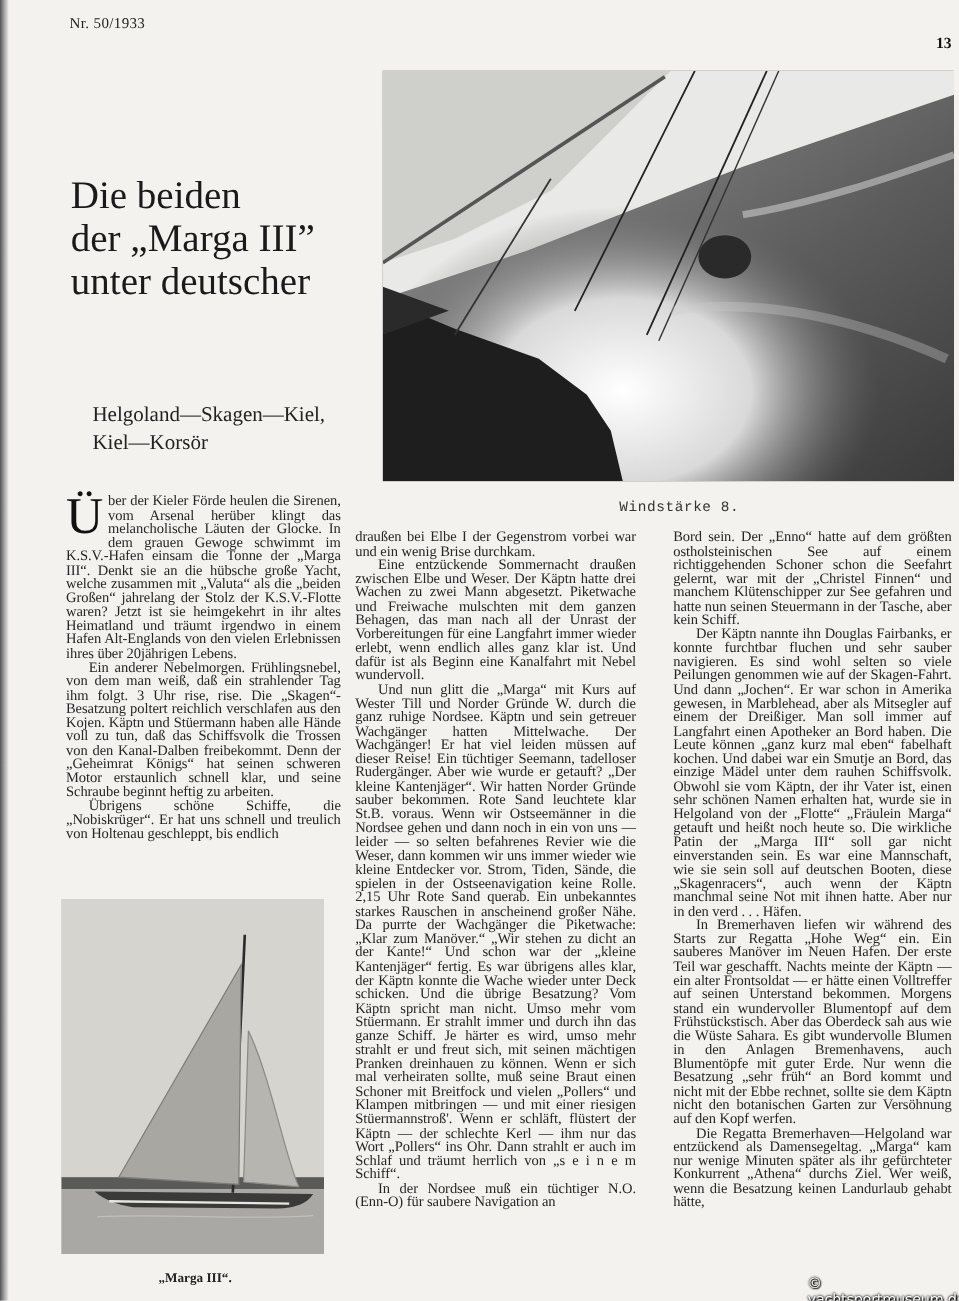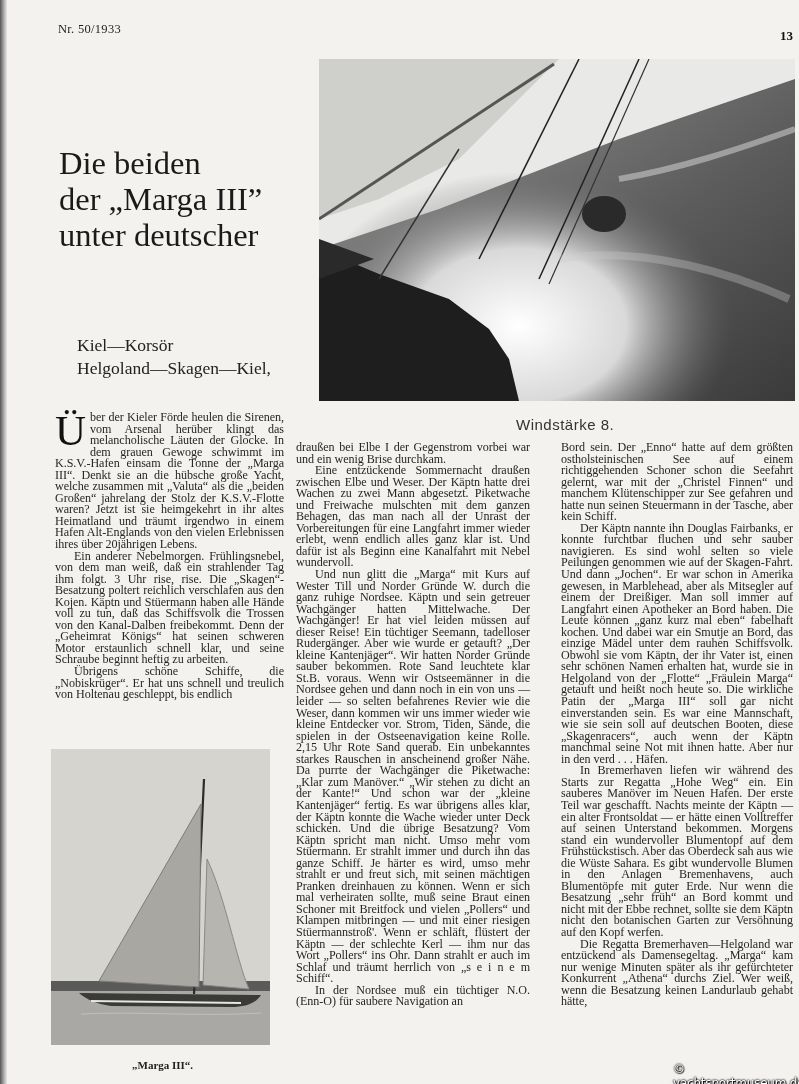--- a/index.html
+++ b/index.html
@@ -1,25 +1,25 @@
 <!DOCTYPE html>
 <html><head>
 <meta charset="utf-8">
 <style>
   html,body{margin:0;padding:0;}
   body{width:799px;height:1084px;overflow:hidden;background:#f3f2ef;position:relative;font-family:"DejaVu Serif",serif;color:#1d1d1d;}
   .binding{position:absolute;left:0;top:0;width:7px;height:1084px;background:linear-gradient(to right,#555 0,#999 3px,#e8e8e6 7px);}
-  .issue{position:absolute;left:58px;top:22px;font-family:"Liberation Serif",serif;font-size:12.5px;letter-spacing:.3px;color:#222;}
+  .issue{position:absolute;left:58px;top:12px;font-family:"Liberation Serif",serif;font-size:12.5px;letter-spacing:.3px;color:#222;}
   .pagenum{position:absolute;left:780px;top:28px;font-family:"Liberation Serif",serif;font-size:13px;font-weight:bold;color:#111;}
   .headline{position:absolute;left:55px;top:141px;width:250px;font-family:"Liberation Serif",serif;font-size:32.5px;line-height:36px;color:#1a1a1a;margin:4px;font-weight:normal;}
   .headline span{display:block;white-space:nowrap;}
   .subhead{position:absolute;left:77px;top:334px;width:230px;font-family:"Liberation Serif",serif;font-size:17.5px;line-height:23px;color:#222;}
   .subhead span{display:block;white-space:nowrap;}
   .photo-top{position:absolute;left:319px;top:59px;width:476px;height:342px;background:#555;overflow:hidden;}
-  .cap-top{position:absolute;left:516px;top:416px;font-family:Liberation Sans, sans-serif;font-size:15px;letter-spacing:.5px;color:#333;}
+  .cap-top{position:absolute;left:516px;top:416px;font-family:Liberation Mono, monospace;font-size:12px;letter-spacing:.5px;color:#333;}
   .photo-left{position:absolute;left:51px;top:749px;width:219px;height:296px;overflow:hidden;}
   .cap-left{position:absolute;left:132px;top:1059px;font-family:"Liberation Serif",serif;font-size:11px;font-weight:bold;color:#222;}
   .col{position:absolute;font-family:"Liberation Serif",serif;font-size:12.1px;line-height:11.55px;text-align:justify;color:#262626;letter-spacing:-.05px;}
   .col p{margin:0;text-indent:19px;}
   .col p.first{text-indent:0;}
   .col1{left:55px;top:412px;width:229px;}
   .col2{left:296px;top:442px;width:234px;}
   .col3{left:561px;top:442px;width:232px;}
   .dropcap{float:left;font-size:43px;line-height:34px;margin:2px 4px 0 0;font-family:"Liberation Serif",serif;color:#111;}
   .watermark{position:absolute;left:647px;top:1062px;font-family:"DejaVu Sans",sans-serif;font-size:12px;color:#fff;text-shadow:0 0 2px #000,0 0 2px #000,1px 1px 1px #000;letter-spacing:-.2px;margin-left:26px;}
@@ -32,22 +32,22 @@
 <div class="issue">Nr. 50/1933</div>
 <div class="pagenum">13</div>
 
 <h1 class="headline">
   <span>Die beiden</span>
   <span>der „Marga III”</span>
   <span>unter deutscher</span>
 </h1>
 
 <div class="subhead">
+  <span>Helgoland—Skagen—Kiel,</span>
   <span>Kiel—Korsör</span>
-  <span>Helgoland—Skagen—Kiel,</span>
 </div>
 
 <div class="photo-top">
   <svg width="476" height="342" viewBox="0 0 476 342">
     <defs>
       <radialGradient id="foam" cx="0.42" cy="0.78" r="0.45">
         <stop offset="0" stop-color="#ffffff"></stop>
         <stop offset="0.5" stop-color="#d9d9d9"></stop>
         <stop offset="1" stop-color="#6a6a6a" stop-opacity="0"></stop>
       </radialGradient>

